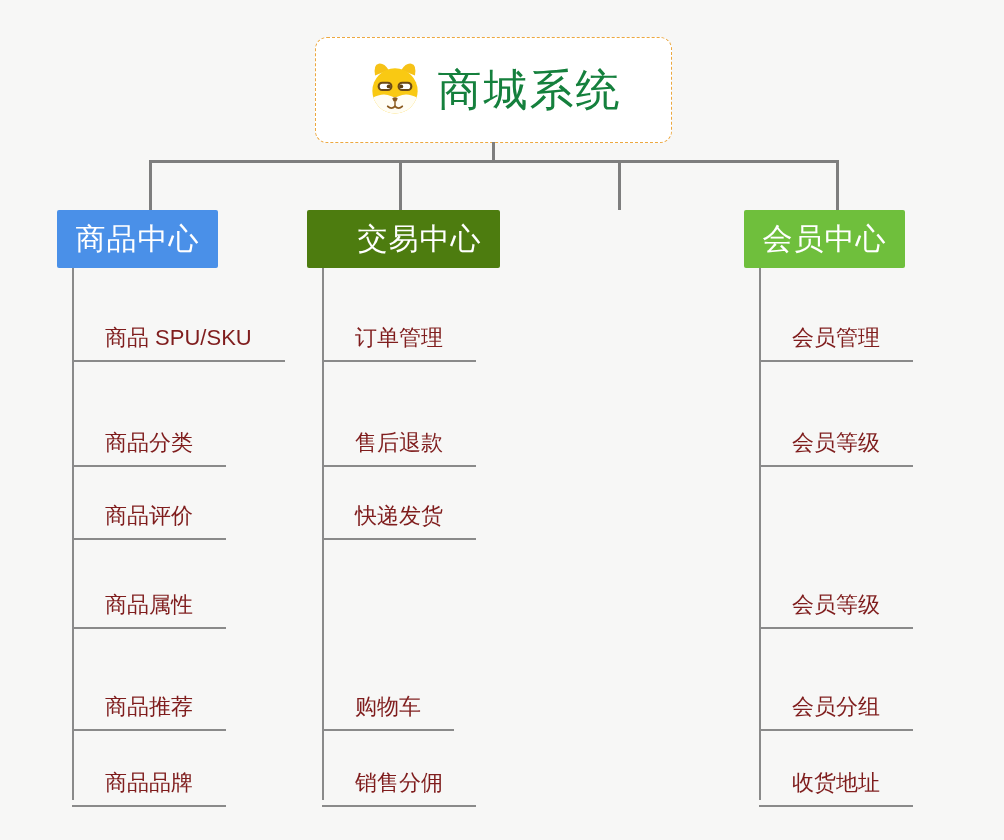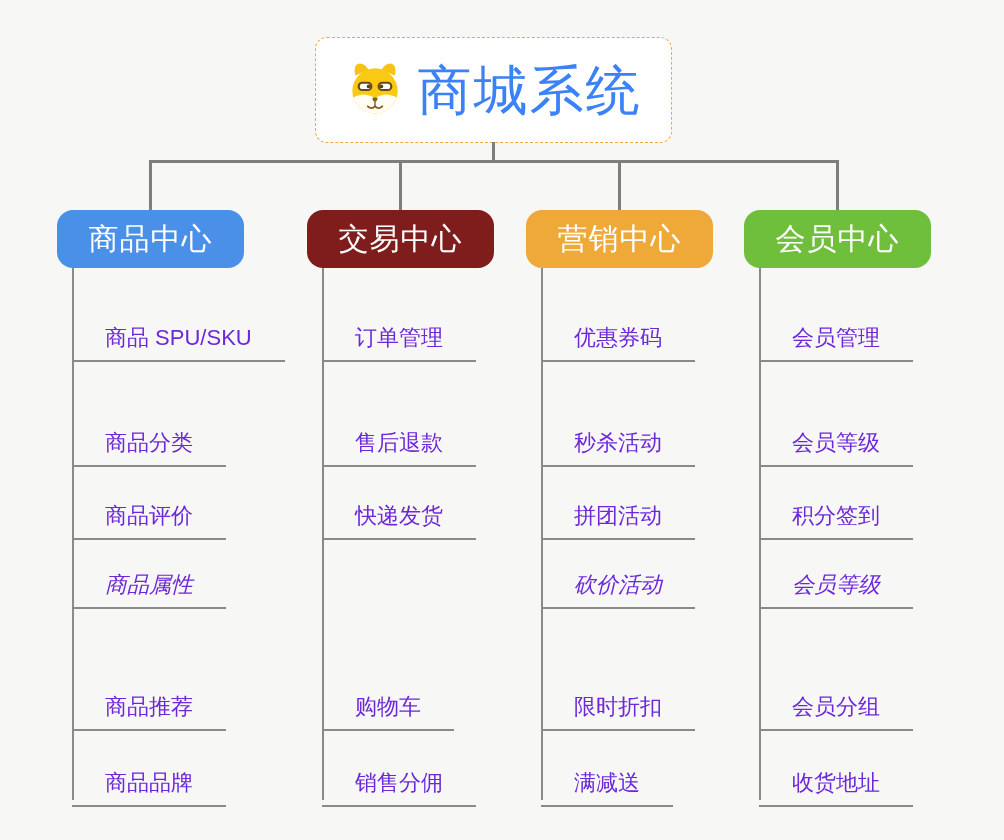--- a/index.html
+++ b/index.html
@@ -18,22 +18,22 @@
     position:absolute;left:315px;top:37px;
     width:357px;height:106px;
     background:#ffffff;
     border:1px dashed #eda83f;
     border-radius:12px;
     display:flex;align-items:center;justify-content:center;
     gap:14px;
     box-sizing:border-box;
   }
   .root-title{
-    font-size:54px;
-    color:#3b82f6;
+    font-size:44px;
+    color:#15803d;
     letter-spacing:2px;
     line-height:1;
   }
   .dog-icon{width:58px;height:58px;display:block;}
   
   .conn{position:absolute;background:#7e7e7e;}
   .root-stem{left:492px;top:142px;width:3px;height:20px;}
   .bus{left:149px;top:160px;width:690px;height:3px;}
   .drop{top:160px;width:3px;height:50px;}
   .drop-0{left:149px;}
@@ -41,48 +41,48 @@
   .drop-2{left:618px;}
   .drop-3{left:836px;}
   
   .col{position:absolute;top:210px;width:250px;height:600px;}
   .col-0{left:57px;}
   .col-1{left:307px;}
   .col-2{left:526px;}
   .col-3{left:744px;}
   .hdr{
     position:absolute;left:0;top:0;
-    width:187px;height:58px;
-    border-radius:16px;
+    width:161px;height:58px;
+    border-radius:2px;
     display:flex;align-items:center;justify-content:center;
     color:#ffffff;
     font-size:30px;
     letter-spacing:1px;
   }
   .spine{
     position:absolute;left:15px;top:58px;
     width:2px;height:532px;
     background:#8a8a8a;
   }
   .leaf{
     position:absolute;left:15px;
     height:40px;
     width:max-content;
     display:flex;align-items:flex-end;justify-content:center;
     padding:0 33px 7px 33px;
     border-bottom:2px solid #8a8a8a;
     box-sizing:content-box;
     white-space:nowrap;
     font-size:22px;
-    color:#6d28d9;
+    color:#7f1d1d;
   }
   .leaf-0{top:103px;}
   .leaf-1{top:208px;}
   .leaf-2{top:281px;}
-  .leaf-3{top:350px;font-style:italic;}
+  .leaf-3{top:370px;}
   .leaf-4{top:472px;}
   .leaf-5{top:548px;}
 </style>
 </head>
 <body>
 
 <div class="canvas">
 
   <div class="root-node">
     <span class="icon-wrap">
@@ -140,79 +140,52 @@
       </div>
     <div class="leaf leaf-4">
         <span>商品推荐</span>
       </div>
     <div class="leaf leaf-5">
         <span>商品品牌</span>
       </div>
   </div>
 
   <div class="col col-1">
-    <div class="hdr" style="background: #7f1d1d;">
+    <div class="hdr" style="background: #4d7c0f; padding-left: 32px;">
       <span>交易中心</span>
     </div>
     <div class="spine"></div>
     <div class="leaf leaf-1">
         <span>售后退款</span>
       </div>
     <div class="leaf leaf-0">
         <span>订单管理</span>
       </div>
     <div class="leaf leaf-2">
         <span>快递发货</span>
       </div>
     <div class="leaf leaf-4">
         <span>购物车</span>
       </div>
     <div class="leaf leaf-5">
         <span>销售分佣</span>
       </div>
   </div>
 
-  <div class="col col-2">
-    <div class="hdr" style="background: rgb(239, 169, 57);">
-      <span>营销中心</span>
-    </div>
-    <div class="spine"></div>
-    <div class="leaf leaf-0">
-        <span>优惠券码</span>
-      </div>
-    <div class="leaf leaf-1">
-        <span>秒杀活动</span>
-      </div>
-    <div class="leaf leaf-2">
-        <span>拼团活动</span>
-      </div>
-    <div class="leaf leaf-3">
-        <span>砍价活动</span>
-      </div>
-    <div class="leaf leaf-4">
-        <span>限时折扣</span>
-      </div>
-    <div class="leaf leaf-5">
-        <span>满减送</span>
-      </div>
-  </div>
 
   <div class="col col-3">
     <div class="hdr" style="background: rgb(111, 191, 60);">
       <span>会员中心</span>
     </div>
     <div class="spine"></div>
     <div class="leaf leaf-0">
         <span>会员管理</span>
       </div>
     <div class="leaf leaf-1">
         <span>会员等级</span>
-      </div>
-    <div class="leaf leaf-2">
-        <span>积分签到</span>
       </div>
     <div class="leaf leaf-3">
         <span>会员等级</span>
       </div>
     <div class="leaf leaf-4">
         <span>会员分组</span>
       </div>
     <div class="leaf leaf-5">
         <span>收货地址</span>
       </div>

